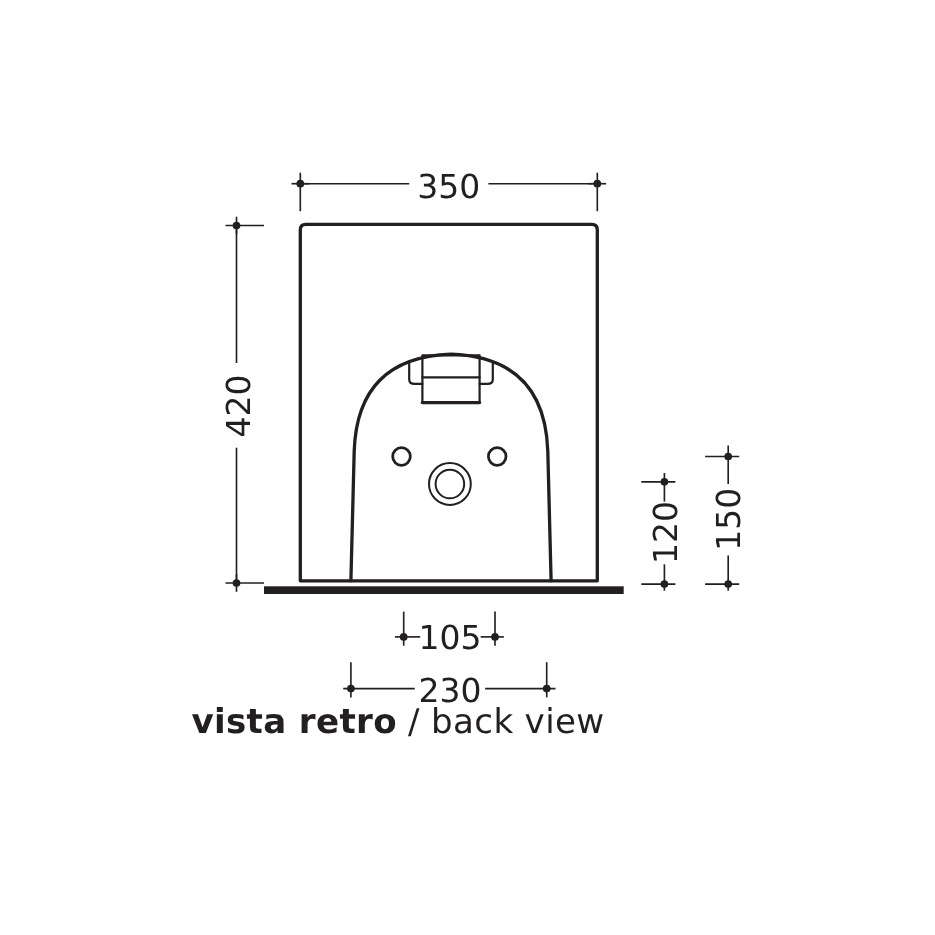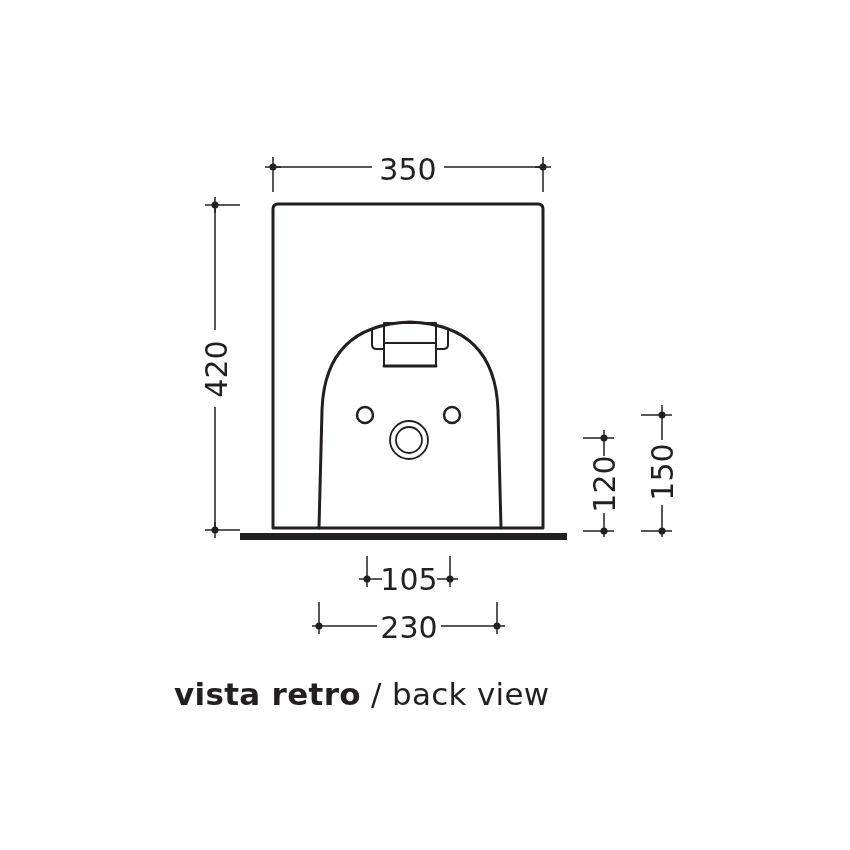--- a/index.html
+++ b/index.html
@@ -1,19 +1,19 @@
 <!DOCTYPE html>
 <html><head>
   <meta charset="utf-8">
   <style>
     html, body { margin: 0; padding: 0; background: #ffffff; }
     body { width: 850px; height: 850px; position: relative; overflow: hidden; font-family: "DejaVu Sans", sans-serif; }
     svg { position: absolute; left: 0; top: 0; }
     .dimtext { font-family: "DejaVu Sans", sans-serif; font-size: 30px; fill: #231f20; font-weight: 500; }
-    .caption { position: absolute; left: 174px; top: 676px; font-size: 31px; color: #231f20; white-space: nowrap; letter-spacing: 0.3px; }
+    .caption { position: absolute; left: 174px; top: 638px; font-size: 31px; color: #231f20; white-space: nowrap; letter-spacing: 0.3px; }
     .caption .bold { font-weight: bold; }
     .caption .light { font-weight: normal; }
   </style>
 </head>
 <body>
 
 <svg width="850" height="850" viewBox="0 0 850 850">
   <g stroke="#231f20" fill="none" stroke-linecap="round" stroke-linejoin="round">
 
     <path d="M 273 528 L 273 209 Q 273 204 278 204 L 538 204 Q 543 204 543 209 L 543 528 Z" stroke-width="3"></path>

